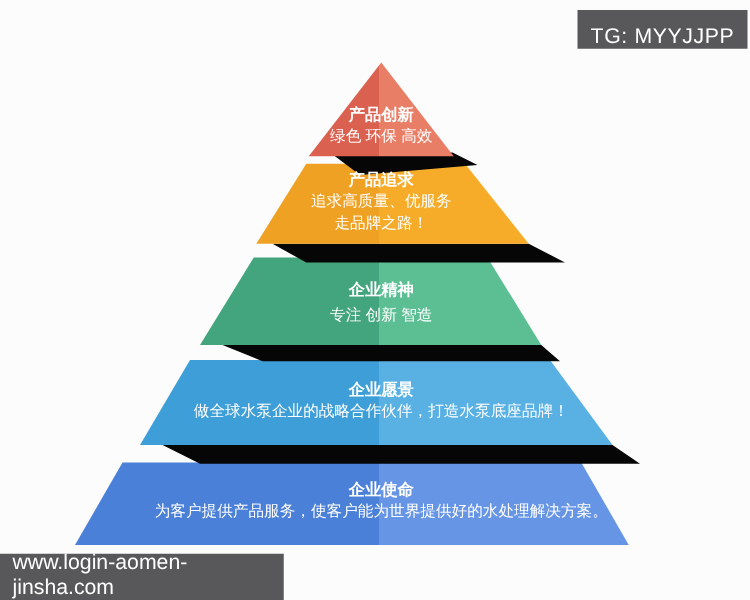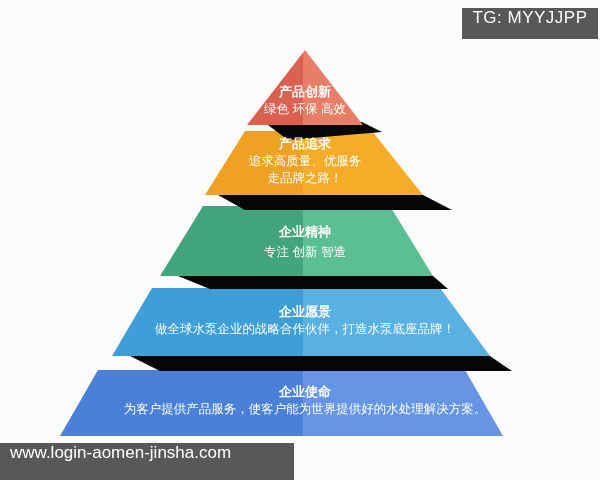--- a/index.html
+++ b/index.html
@@ -11,24 +11,24 @@
   .stage{position:absolute;left:0;top:0;width:600px;height:480px;}
   svg{position:absolute;left:0;top:0;}
   .layer-text{
     position:absolute;left:5px;width:600px;text-align:center;color:#ffffff;
     pointer-events:none;
   }
   .lt{font-size:13px;font-weight:bold;line-height:16px;}
   .ls{font-size:12.5px;line-height:16px;margin-top:1px;}
   .badge{
     position:absolute;color:#ffffff;font-size:17px;
-    display:flex;align-items:flex-start;box-sizing:border-box;
+    display:flex;align-items:flex-end;box-sizing:border-box;
   }
   .badge-tg{left:462px;top:8px;width:136px;height:31px;justify-content:center;letter-spacing:.5px;}
-  .badge-url{left:0;top:443px;width:294px;height:37px;padding-left:10px;justify-content:flex-start;}
+  .badge-url{left:0;top:443px;width:227px;height:37px;padding-left:10px;justify-content:flex-start;}
 </style>
 </head>
 <body style="background: rgb(252, 252, 252);">
 
 <div class="stage">
   <svg width="600" height="480" viewBox="0 0 600 480">
     <defs>
       <linearGradient id="g0" gradientUnits="userSpaceOnUse" x1="0" y1="0" x2="600" y2="0">
         <stop class="s-left" offset="0" stop-color="#da6150"></stop>
           <stop class="s-left" offset="0.505" stop-color="#da6150"></stop>

